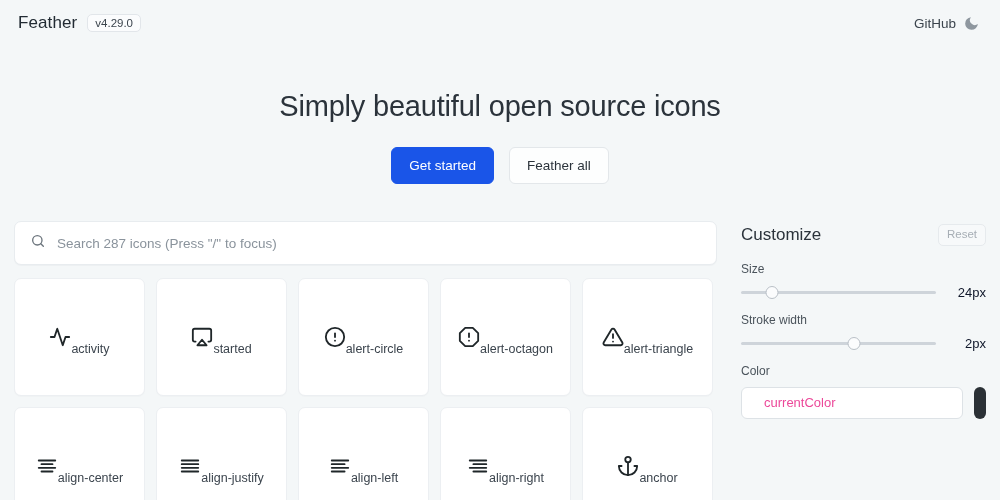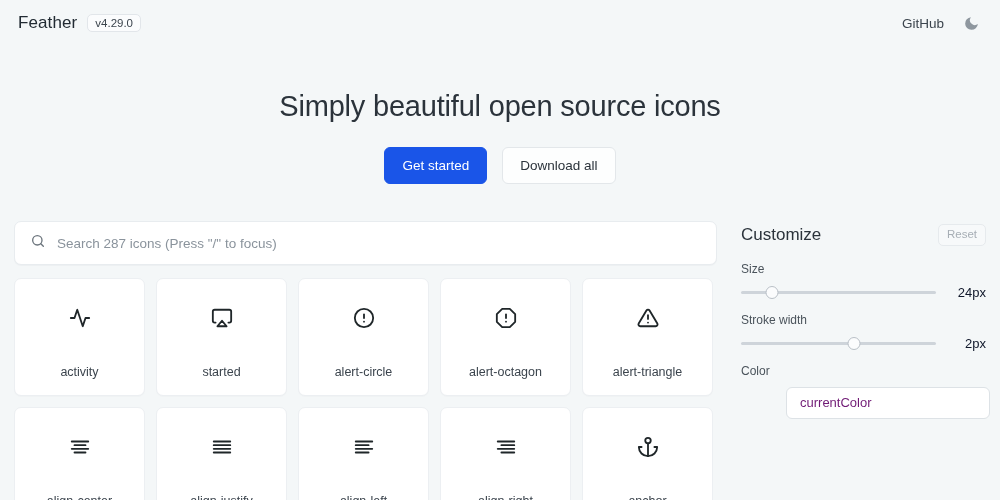--- a/index.html
+++ b/index.html
@@ -34,21 +34,21 @@
     background: #fbfcfd;
     border: 1px solid #e2e6ea;
     border-radius: 5px;
     padding: 3px 7px 2px;
     line-height: 1;
   }
   .header-right {
     margin-left: auto;
     display: flex;
     align-items: center;
-    gap: 16px;
+    gap: 4px;
     text-align: center;
   }
   .gh-link {
     font-size: 13.5px;
     color: #3b444d;
     text-decoration: none;
   }
   .theme-toggle {
     width: 22px; height: 22px;
     display: flex; align-items: center; justify-content: center;
@@ -128,21 +128,21 @@
     display: grid;
     grid-template-columns: repeat(5, 131px);
     gap: 11px;
   }
   .icon-card {
     height: 118px;
     background: #fff;
     border: 1px solid #eceff2;
     border-radius: 7px;
     display: flex;
-    flex-direction: column;
+    flex-direction: row;
     align-items: center;
     justify-content: center;
     cursor: pointer;
     box-shadow: 0 1px 1px rgba(20,30,50,.02);
   }
   .icon-card .glyph {
     height: 46px;
     display: flex;
     align-items: center;
     justify-content: center;
@@ -222,24 +222,23 @@
     gap: 11px;
   }
   .color-input {
     flex: 1;
     height: 32px;
     border: 1px solid #dde2e6;
     border-radius: 6px;
     background: #fff;
     font-family: inherit;
     font-size: 13px;
-    color: #701a75;
-    padding: 0 13px;
+    color: #ec4899;
+    padding: 0 22px;
     outline: none;
-    margin-left: 45px;
   }
   .color-swatch {
     width: 33px; height: 32px;
     border-radius: 7px;
     cursor: pointer;
   }
 </style>
 </head>
 <body style="background: rgb(244, 247, 248);">
 
@@ -255,21 +254,21 @@
         <path d="M21 12.79A9 9 0 1 1 11.21 3 7 7 0 0 0 21 12.79z"></path>
       </svg>
     </span>
   </div>
 </div>
 
 <div class="hero">
   <h1 class="hero-title">Simply beautiful open source icons</h1>
   <div class="hero-actions">
     <button class="btn btn-primary">Get started</button>
-    <button class="btn btn-secondary">Download all</button>
+    <button class="btn btn-secondary">Feather all</button>
   </div>
 </div>
 
 <div class="content">
 
   <div class="left-col">
     <div class="search-box">
       <span>
         <svg width="16" height="16" viewBox="0 0 24 24" fill="none" stroke="#6b747c" stroke-width="2" stroke-linecap="round">
           <circle cx="11" cy="11" r="7"></circle>

